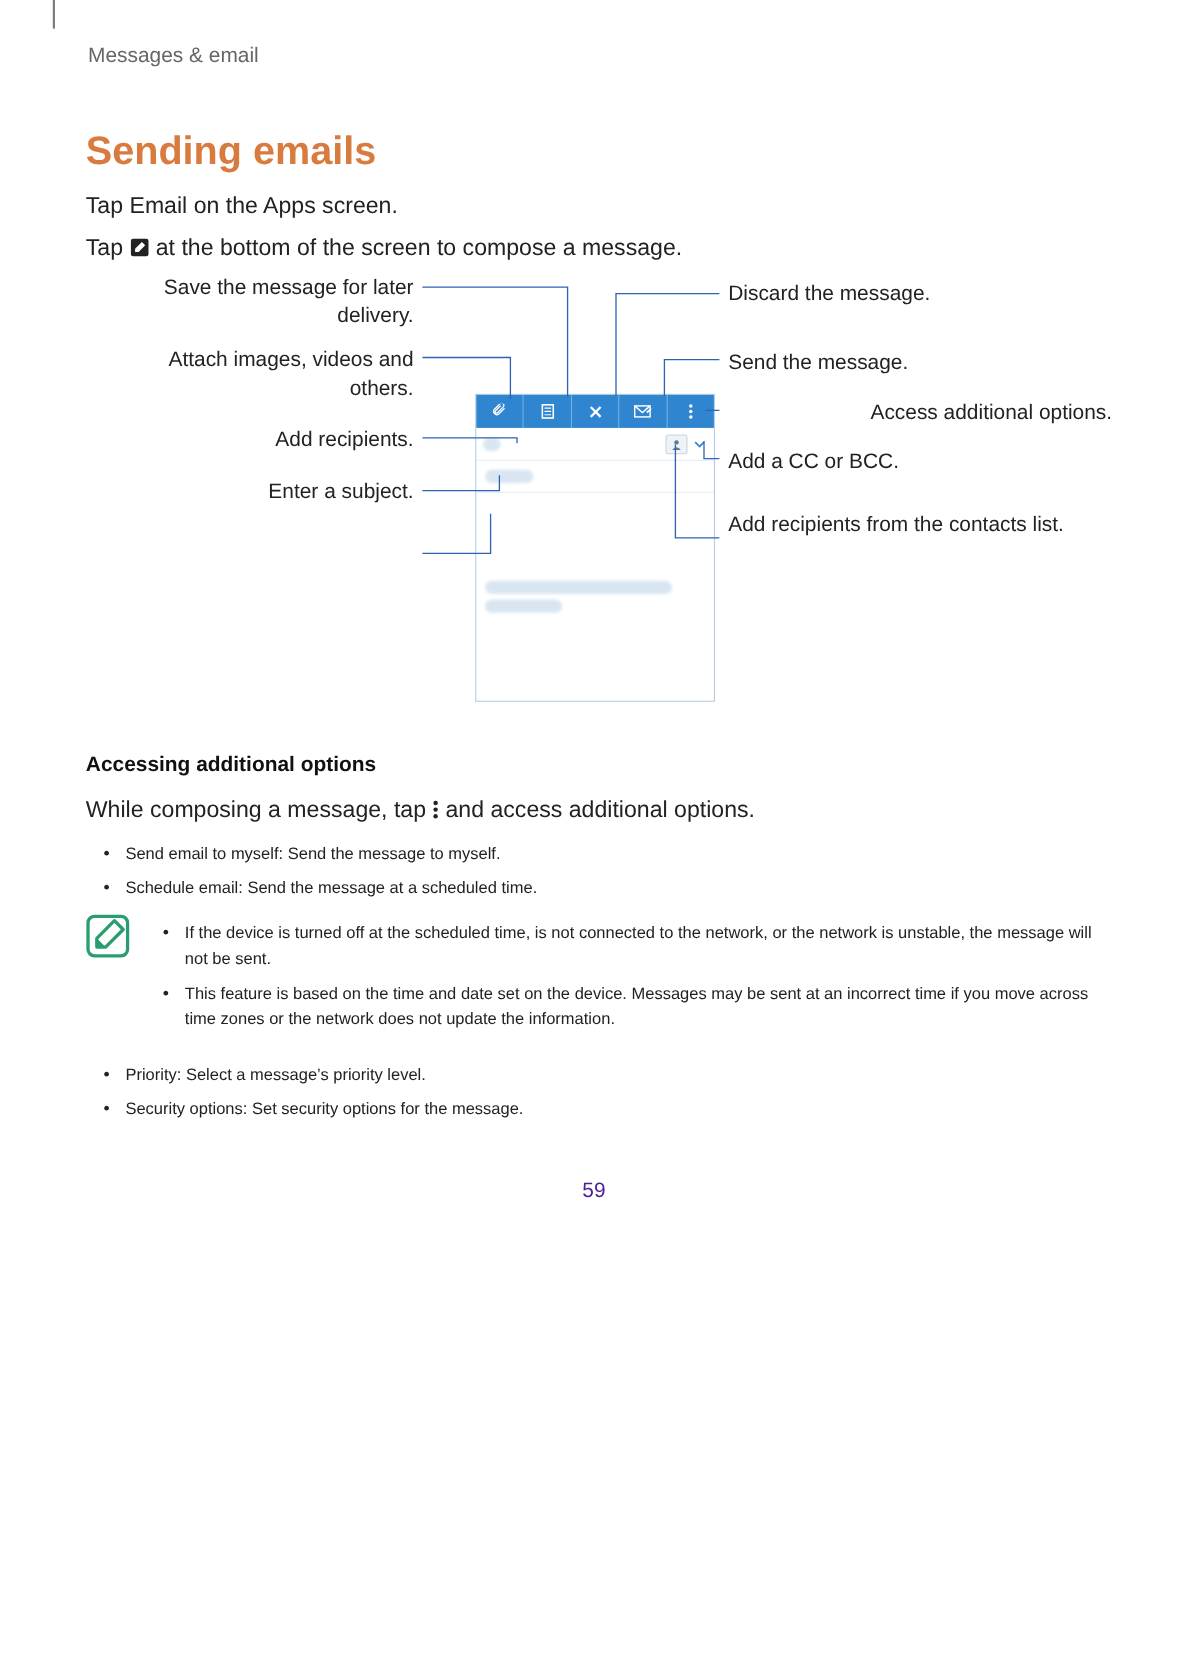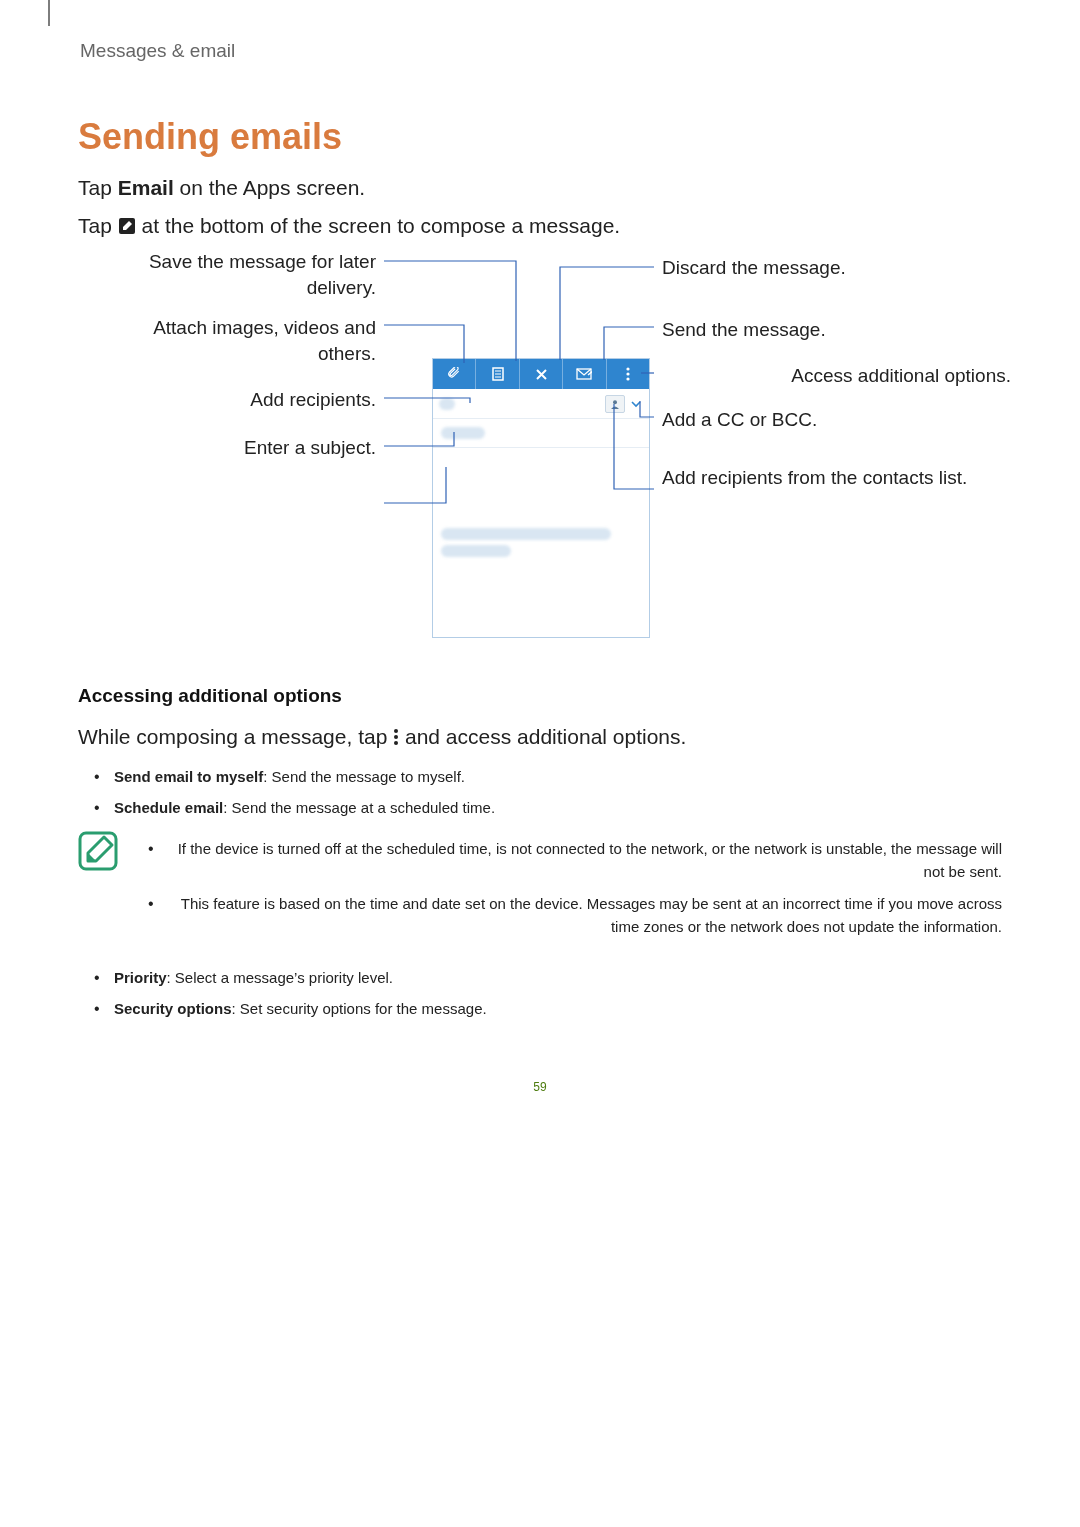--- a/index.html
+++ b/index.html
@@ -41,21 +41,21 @@
     font-weight: 700;
     color: #111;
     margin-top: 36px;
     margin-bottom: 14px;
   }
   .para {
     font-size: 21px;
     line-height: 1.5;
     margin: 6px 0;
   }
-  .bold { font-weight: 700; }
+  .bold { font-weight: 400; }
   .inline-icon {
     display: inline-block;
     vertical-align: -2px;
   }
   ul.bullets {
     margin: 10px 0;
     padding-left: 36px;
     list-style: none;
   }
   ul.bullets > li {
@@ -166,29 +166,29 @@
   .note {
     display: flex;
     align-items: flex-start;
     margin: 10px 0 4px 0;
   }
   .note-icon {
     width: 46px;
     flex: 0 0 46px;
     margin-top: 2px;
   }
-  .note ul.bullets { margin-top: 0; text-align: right; }
+  .note ul.bullets { margin-top: 0; }
   
   .pagenum {
     position: absolute;
     bottom: 34px;
     left: 0; right: 0;
     text-align: center;
-    font-size: 12px;
-    color: #4d7c0f;
+    font-size: 19px;
+    color: #4c1d95;
   }
 </style>
 </head>
 <body>
 
 <div class="page">
   <div class="top-rule"></div>
 
   <div class="breadcrumb">Messages &amp; email</div>
 

